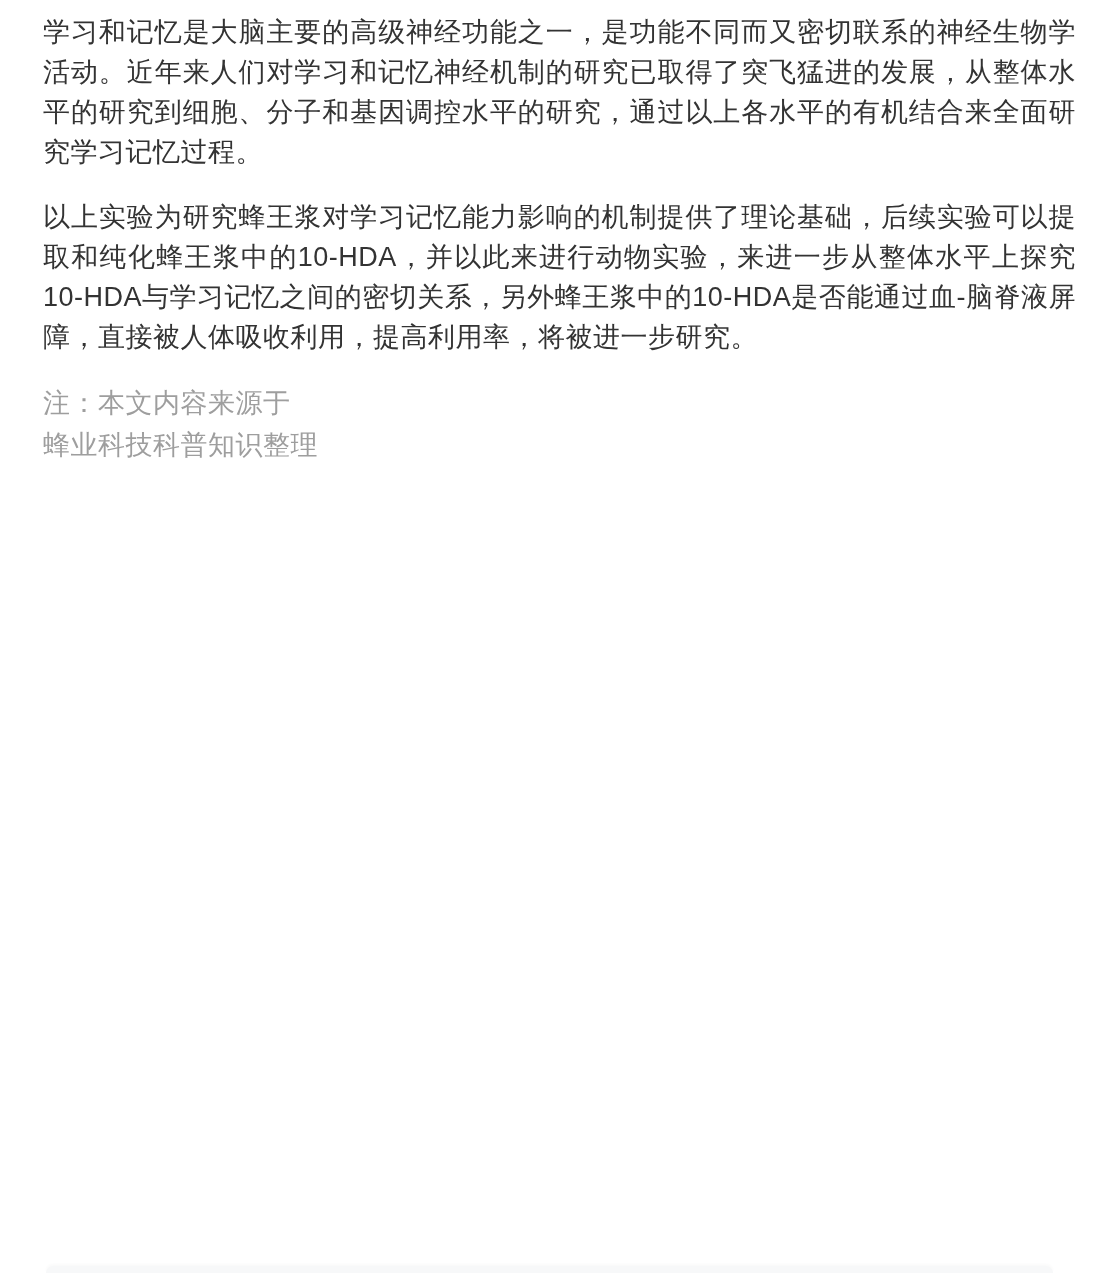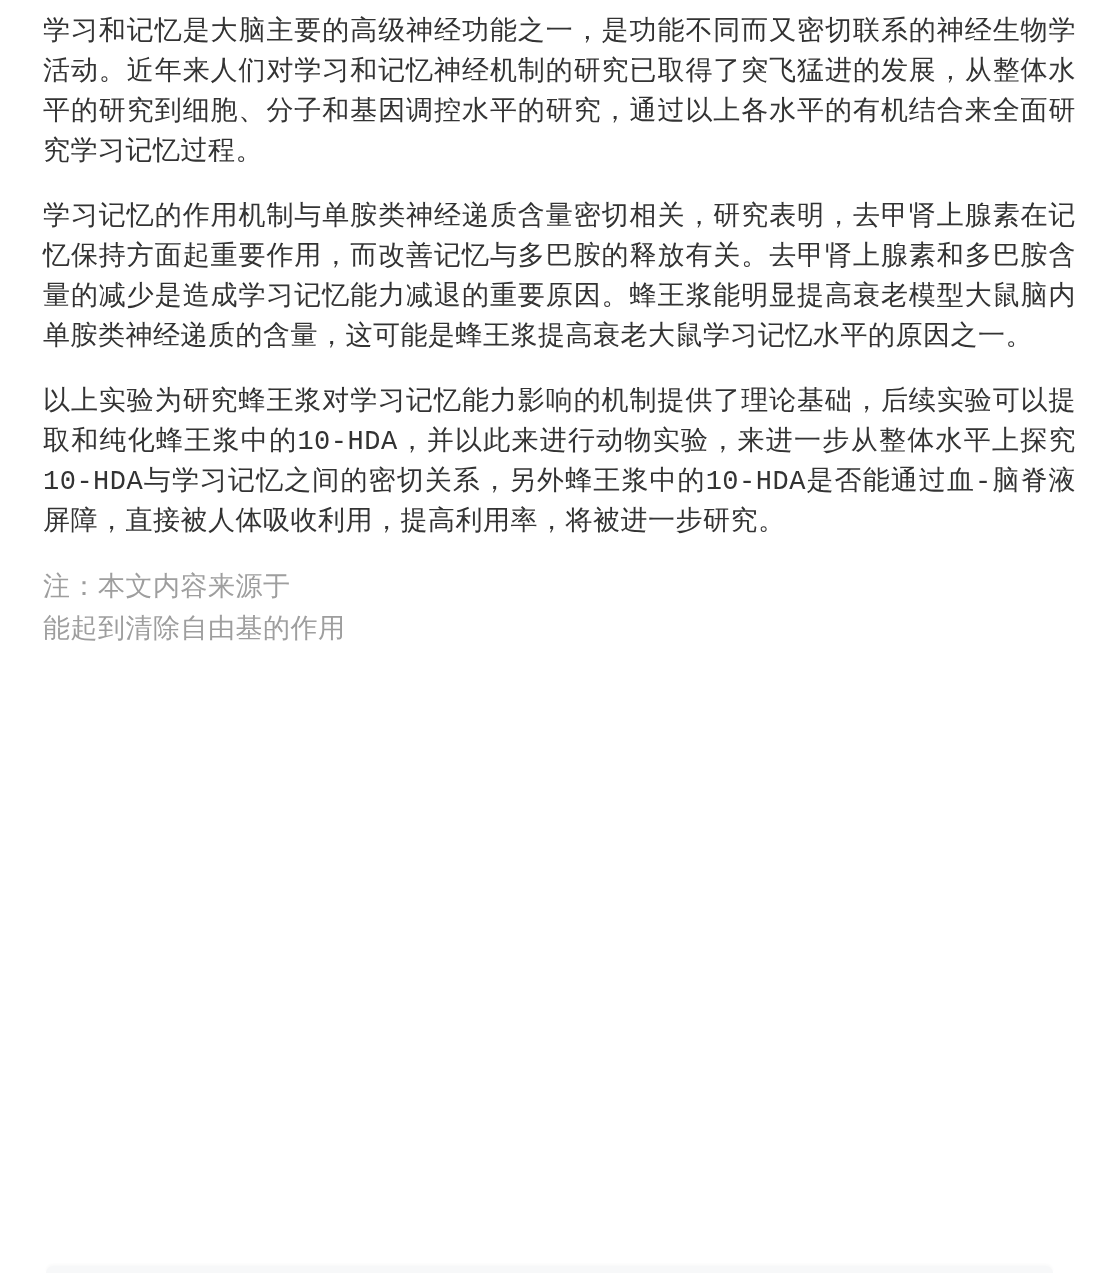--- a/index.html
+++ b/index.html
@@ -9,21 +9,20 @@
   }
   body {
     width: 1096px;
     height: 1273px;
     position: relative;
     overflow: hidden;
     font-family: "Liberation Sans", "DejaVu Sans", sans-serif;
   }
   .article {
     padding: 12px 20px 0 43px;
-    font-family: Liberation Mono, monospace;
   }
   .article p.para {
     font-size: 27px;
     line-height: 40px;
     color: #333333;
     margin: 0 0 25px 0;
     text-align: justify;
     letter-spacing: 0.5px;
   }
   .note {
@@ -47,22 +46,21 @@
     border-top-left-radius: 8px;
     border-top-right-radius: 8px;
     box-shadow: 0 -2px 3px rgba(0,0,0,0.025);
   }
 </style>
 </head>
 <body>
 
 <div class="article">
   <p class="para">学习和记忆是大脑主要的高级神经功能之一，是功能不同而又密切联系的神经生物学活动。近年来人们对学习和记忆神经机制的研究已取得了突飞猛进的发展，从整体水平的研究到细胞、分子和基因调控水平的研究，通过以上各水平的有机结合来全面研究学习记忆过程。</p>
-  <p class="para">学习记忆的作用机制与单胺类神经递质含量密切相关，研究表明，去甲肾上腺素在记忆保持方面起重要作用，而改善记忆与多巴胺的释放有关。去甲肾上腺素和多巴胺含量的减少是造成学习记忆能力减退的重要原因。蜂王浆能明显提高衰老模型大鼠脑内单胺类神经递质的含量，这可能是蜂王浆提高衰老大鼠学习记忆水平的原因之一。</p>
   <p class="para">以上实验为研究蜂王浆对学习记忆能力影响的机制提供了理论基础，后续实验可以提取和纯化蜂王浆中的10-HDA，并以此来进行动物实验，来进一步从整体水平上探究10-HDA与学习记忆之间的密切关系，另外蜂王浆中的10-HDA是否能通过血-脑脊液屏障，直接被人体吸收利用，提高利用率，将被进一步研究。</p>
 
   <div class="note">
     <p class="note-line">注：本文内容来源于</p>
-    <p class="note-line">能起到清除自由基的作用</p>
+    <p class="note-line">蜂业科技科普知识整理</p>
   </div>
 </div>
 
 <div class="next-card-edge"></div>
 
 </body></html>

